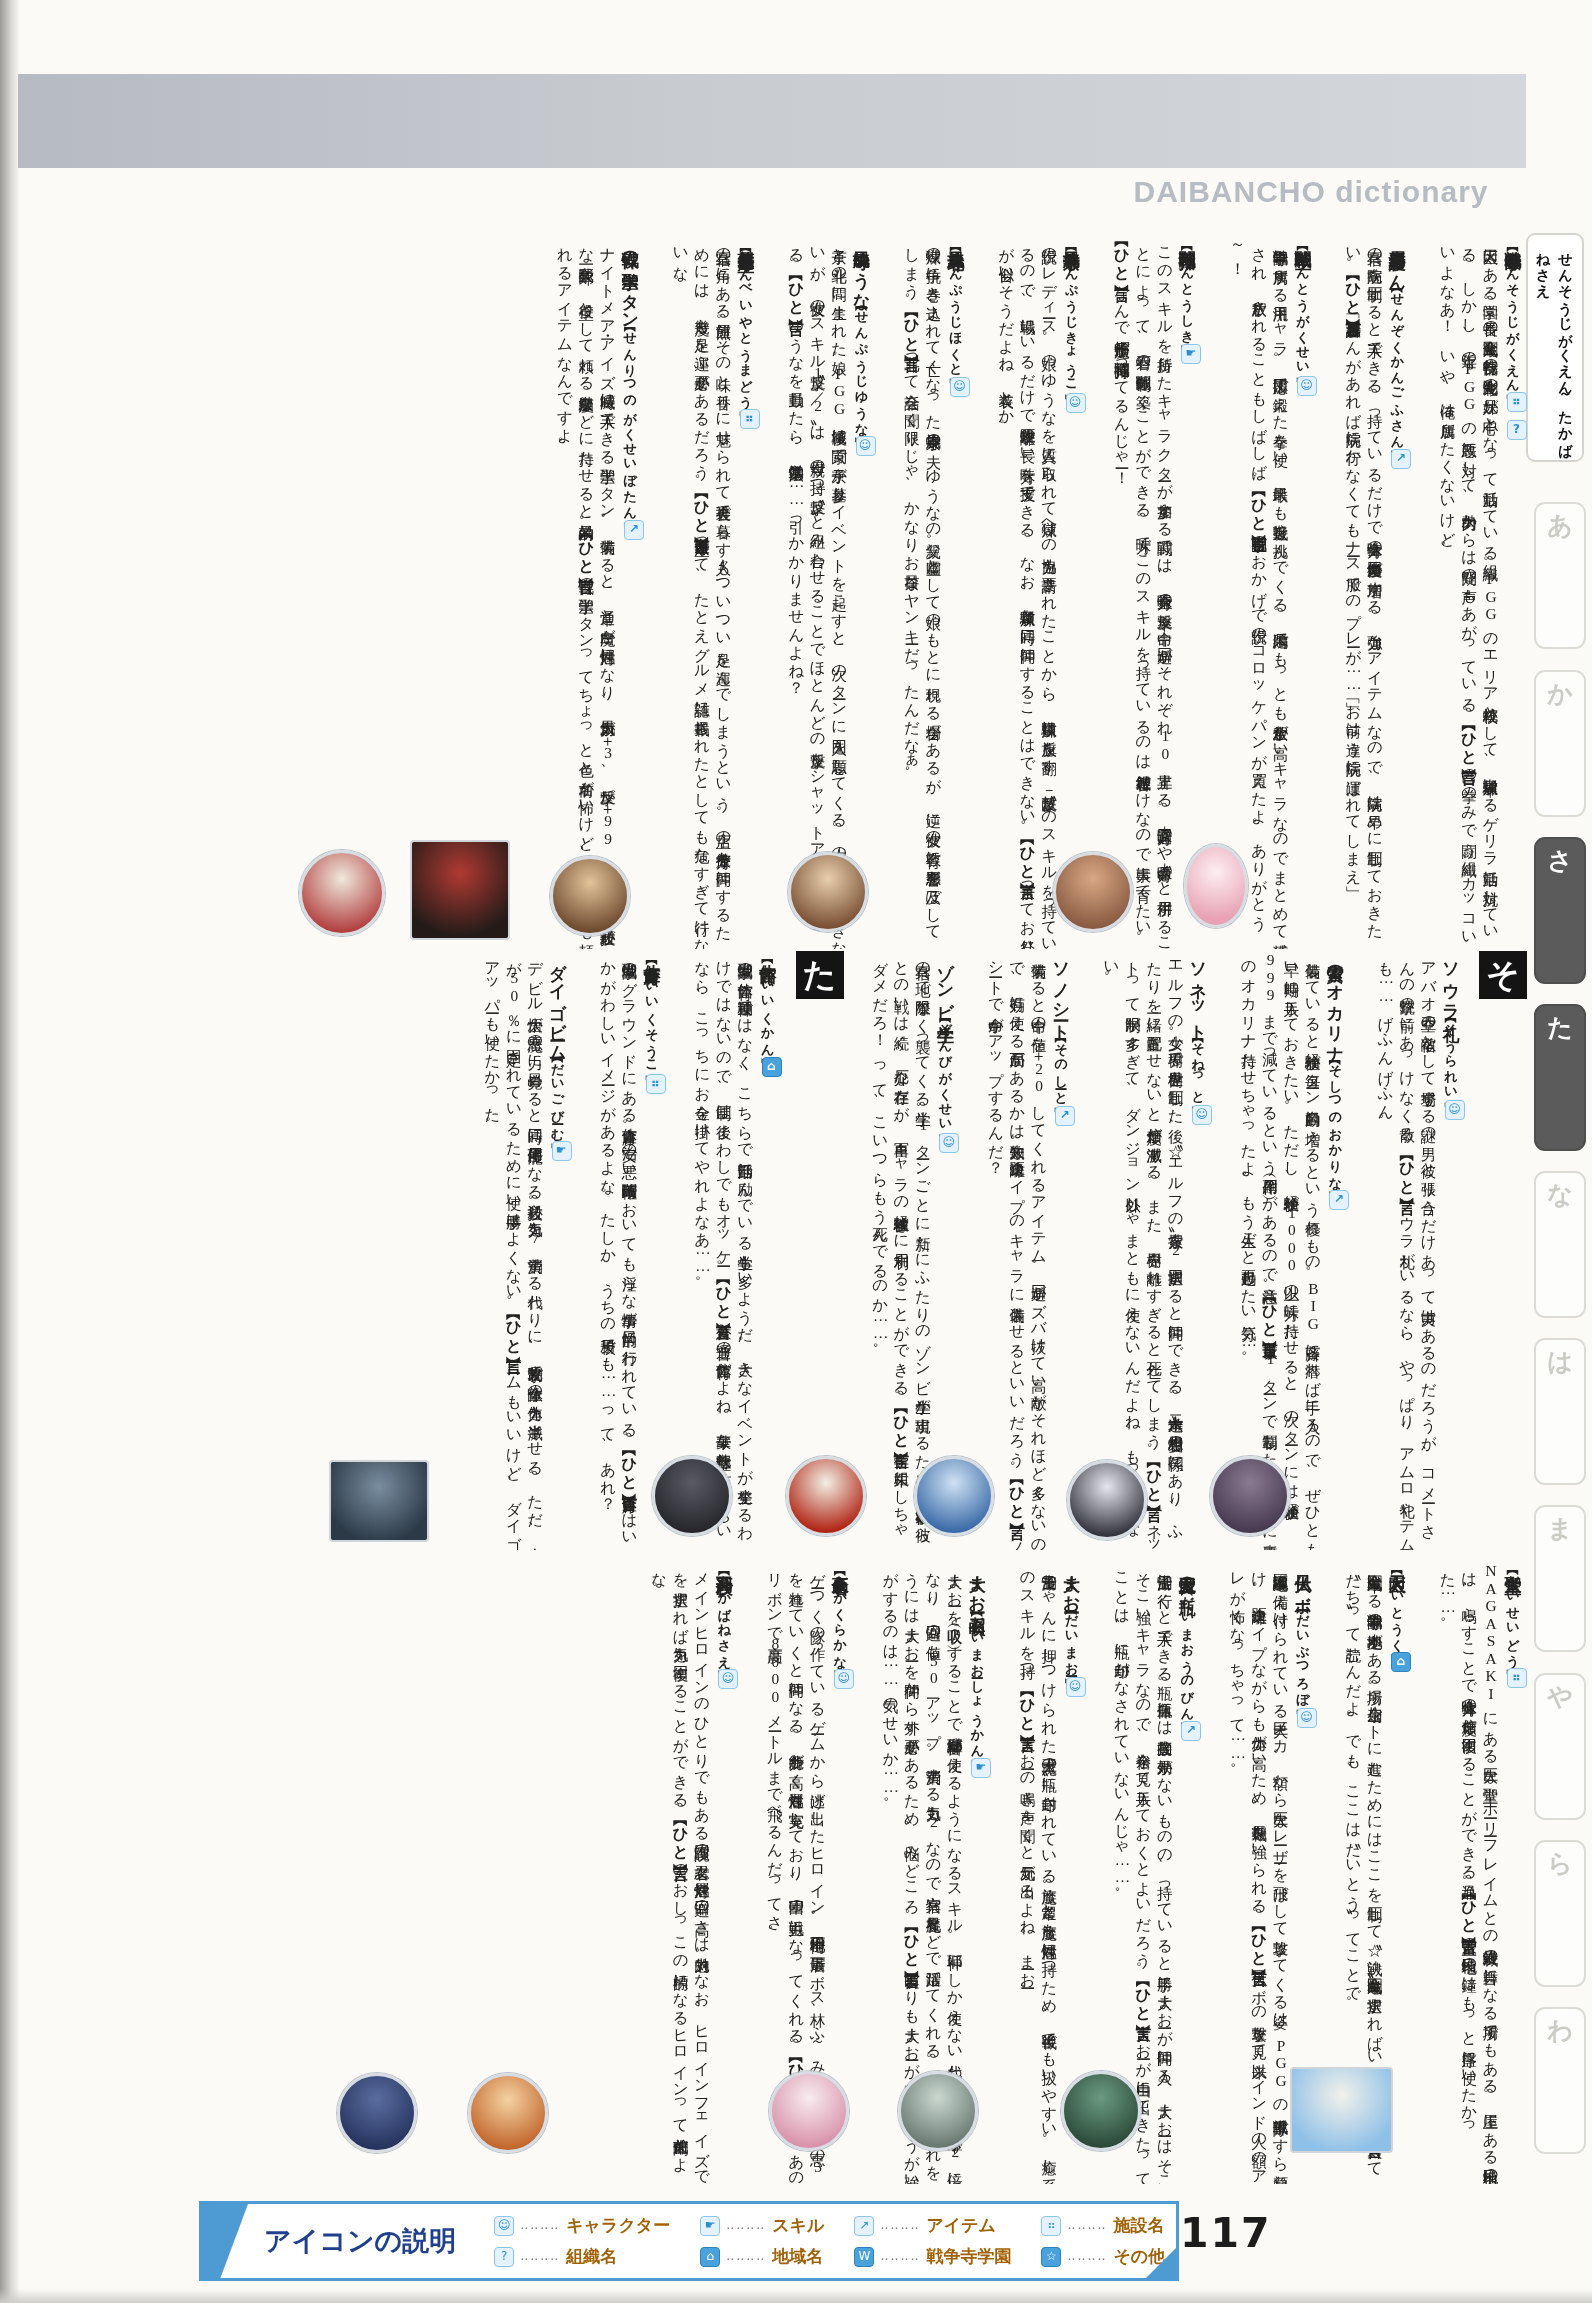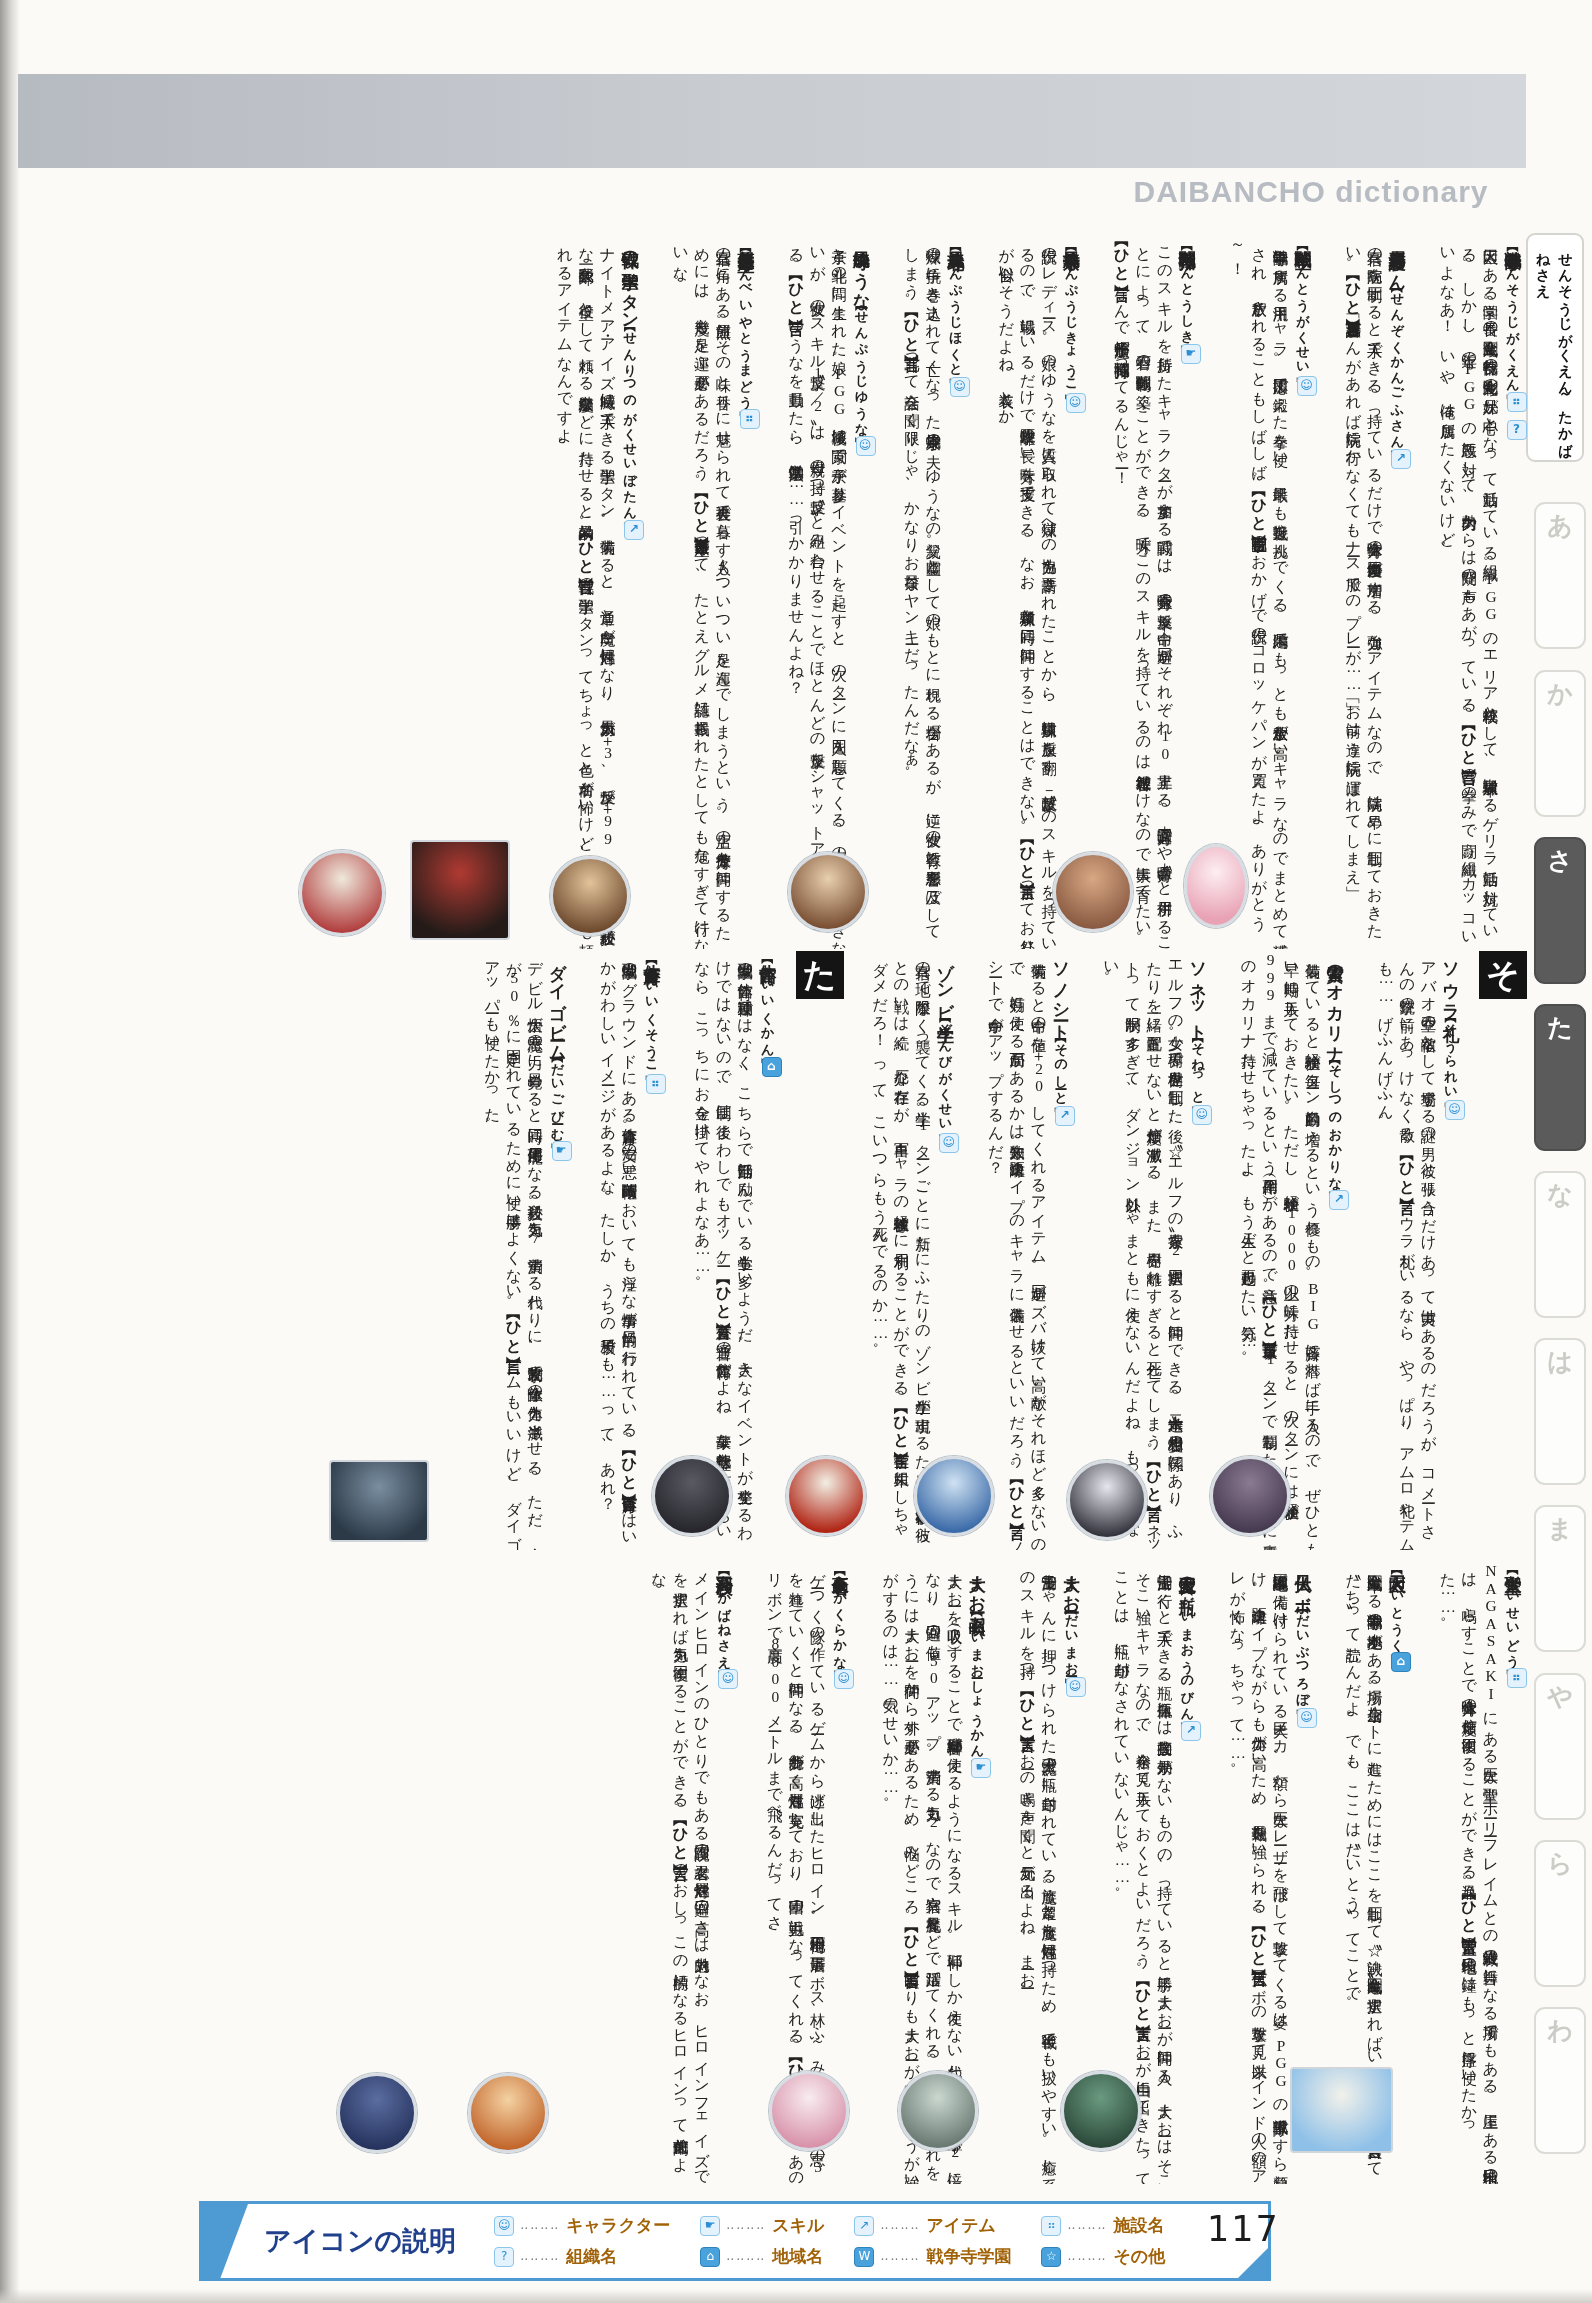--- a/index.html
+++ b/index.html
@@ -39,37 +39,37 @@
   .tag-icon{display:inline-block;writing-mode:horizontal-tb;width:18px;height:18px;margin:6px 0 2px 0;
        background:#e3f2fc;border:1px solid #8cc5ea;border-radius:4px;color:#2d8fd2;
        font-family:"DejaVu Sans",sans-serif;font-size:12px;line-height:16px;text-align:center;
        vertical-align:middle;}
   .tag-icon.filled{background:#49a2dc;border-color:#2d84bd;color:#fff;}
   
   .portrait{position:absolute;box-sizing:border-box;}
   .portrait.circle{border-radius:50%;border:3px solid #d7dde2;box-shadow:0 0 0 1px #b9c2c8;}
   .portrait.rect{border-radius:4px;border:2px solid #cfd5da;}
   
-  .legend{position:absolute;left:199px;top:2201px;width:1072px;height:80px;background:#fff;
+  .legend{position:absolute;left:199px;top:2201px;width:980px;height:80px;background:#fff;
        border:3px solid #4e9ad2;box-sizing:border-box;display:flex;align-items:center;}
   .legend-wedge{position:absolute;left:0;top:0;bottom:0;width:46px;background:#4e9ad2;
        -webkit-clip-path:polygon(0 0,100% 0,40% 100%,0 100%);clip-path:polygon(0 0,100% 0,40% 100%,0 100%);}
   .legend-corner{position:absolute;right:0;bottom:0;width:0;height:0;
        border-left:30px solid transparent;border-bottom:30px solid #4e9ad2;}
   .legend-title{margin-left:62px;font-family:"Liberation Sans","DejaVu Sans",sans-serif;
        font-size:27px;font-weight:bold;color:#21408c;white-space:nowrap;}
   .legend-grid{display:grid;grid-template-rows:repeat(2,auto);grid-auto-flow:column;
        row-gap:8px;column-gap:30px;margin-left:38px;}
   .legend-item{display:flex;align-items:center;white-space:nowrap;}
   .legend-item .tag-icon{margin:0 6px 0 0;}
   .legend-dots{font-size:12px;color:#7a7a7a;letter-spacing:2px;margin-right:6px;}
   .legend-label{font-family:"Liberation Sans","DejaVu Sans",sans-serif;font-size:17px;
        font-weight:bold;color:#a16207;}
-  .page-number{position:absolute;left:1207px;top:2209px;font-family:"DejaVu Sans","Liberation Sans",sans-serif;
-       font-size:35px;font-weight:normal;color:#1c1c1c;letter-spacing:2px;}
+  .page-number{position:absolute;left:1180px;top:2209px;font-family:"DejaVu Sans","Liberation Sans",sans-serif;
+       font-size:41px;font-weight:bold;color:#1c1c1c;letter-spacing:2px;}
 </style>
 </head>
 <body>
 
 <div class="edge-shadow-left"></div>
 <div class="edge-shadow-bottom"></div>
 <div class="top-bar"></div>
 <div class="header-title">DAIBANCHO dictionary</div>
 
 <div class="range-label">せんそうじがくえん～たかばねさえ</div>

